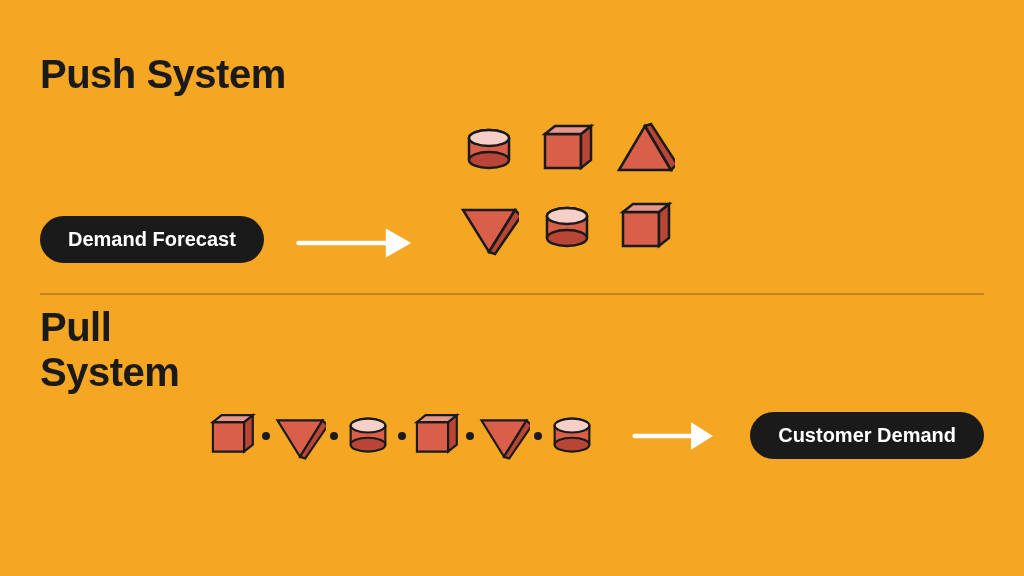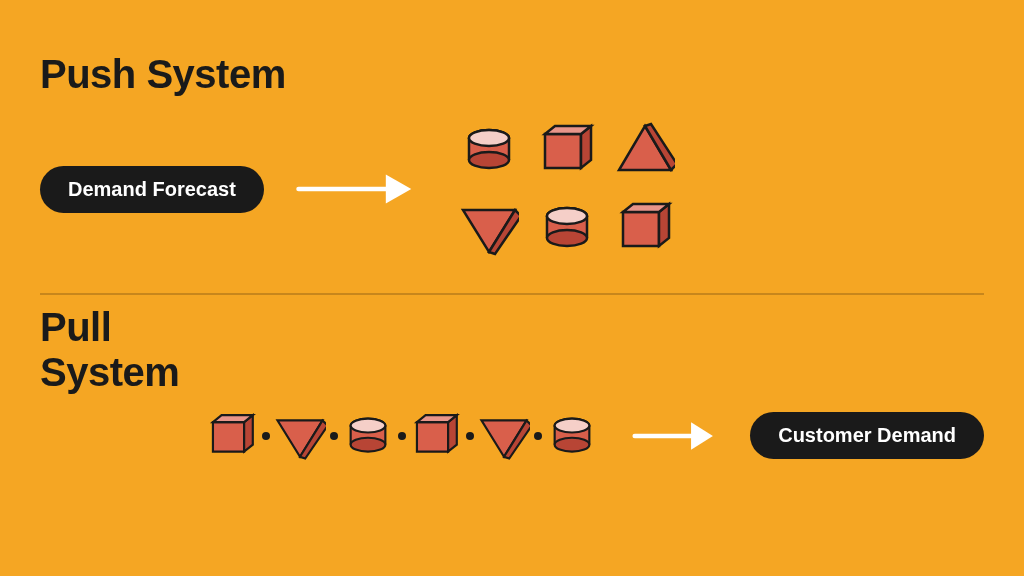--- a/index.html
+++ b/index.html
@@ -32,21 +32,21 @@
     .section-title {
       font-size: 40px;
       font-weight: 900;
       color: #1a1a1a;
       margin-bottom: 18px;
       letter-spacing: -0.5px;
     }
 
     .push-row {
       display: flex;
-      align-items: center;
+      align-items: flex-end;
       gap: 30px;
     }
 
     .demand-forecast-badge {
       background-color: #1a1a1a;
       color: #ffffff;
       border-radius: 50px;
       padding: 12px 28px;
       font-size: 20px;
       font-weight: 800;

